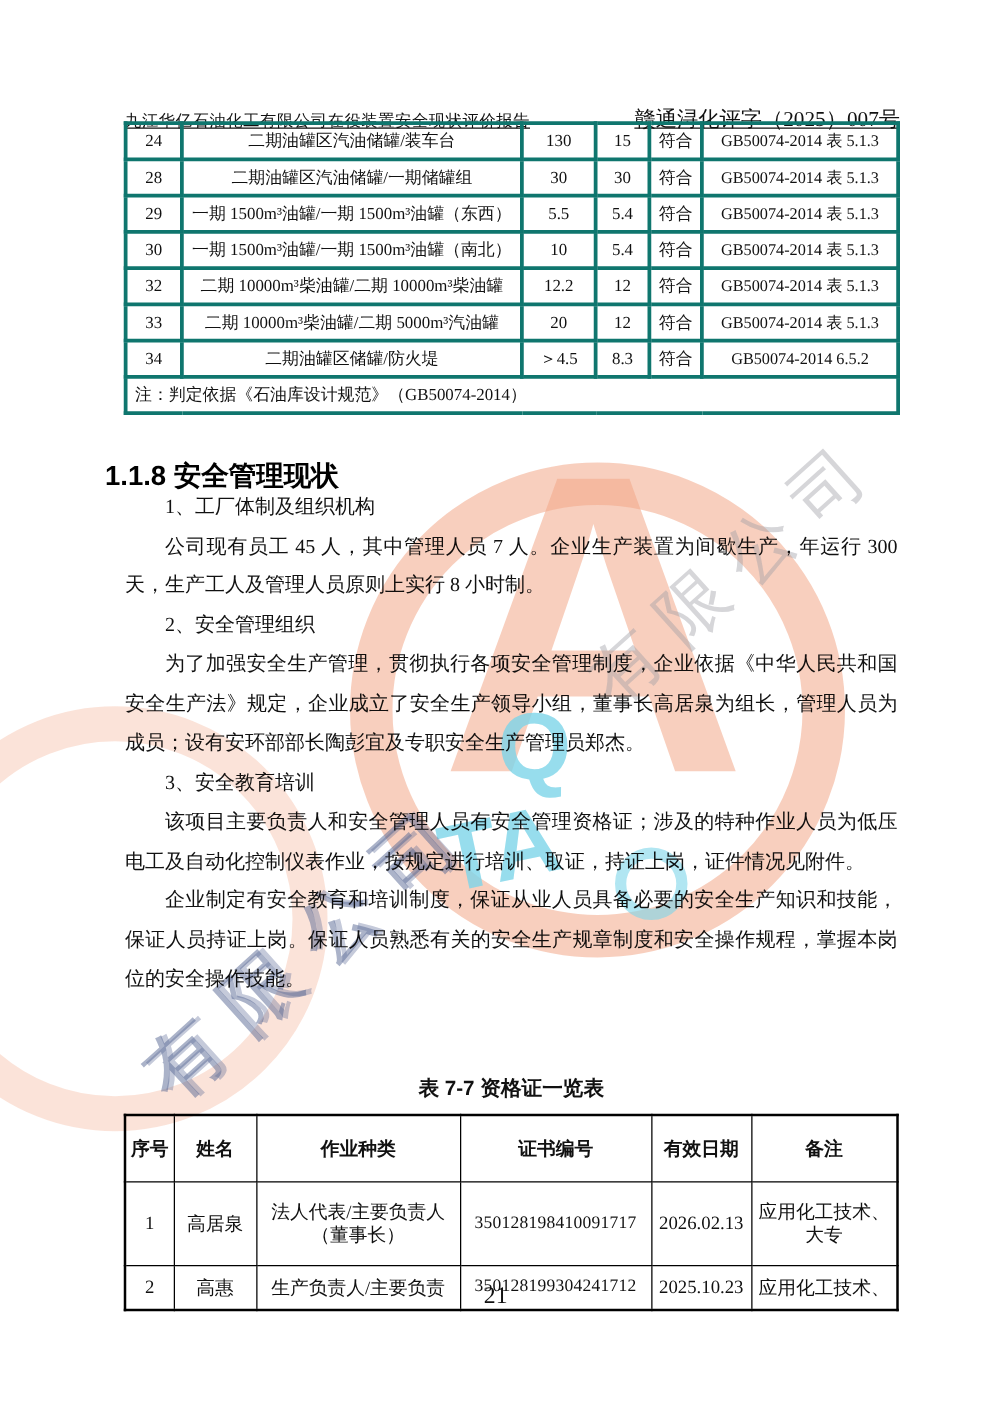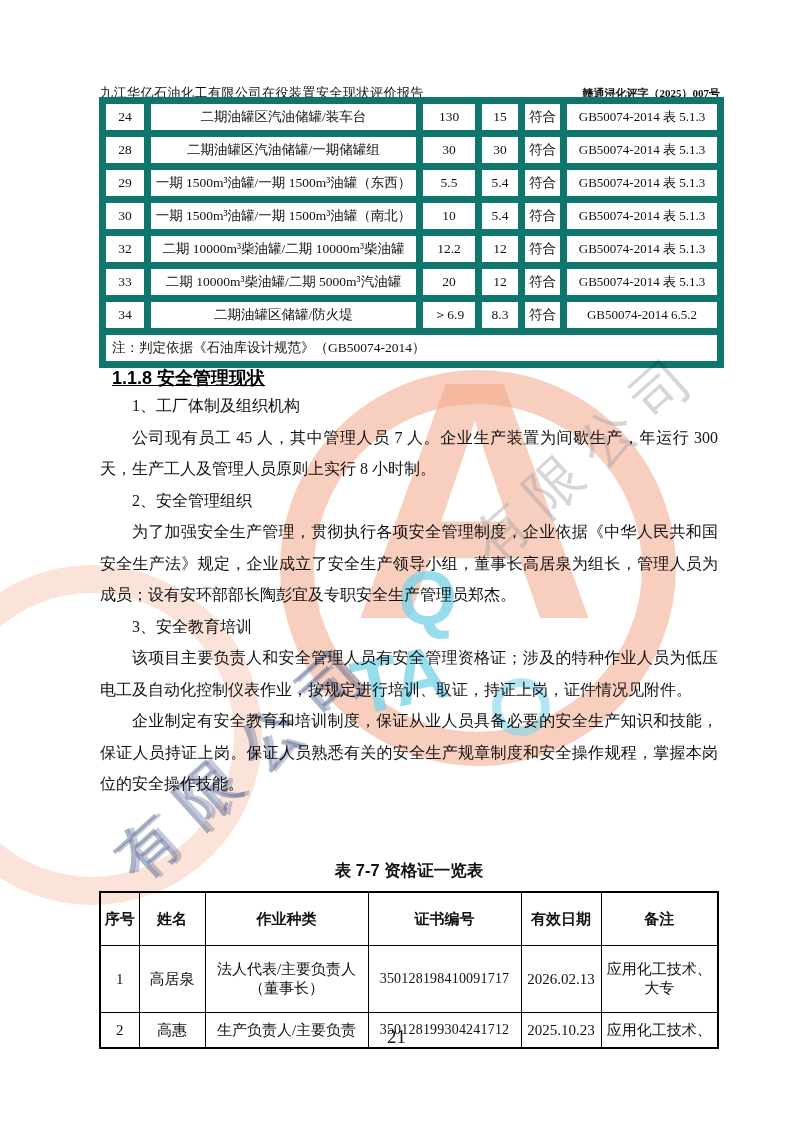--- a/index.html
+++ b/index.html
@@ -3,29 +3,29 @@
 <meta charset="utf-8">
 <style>
   html,body{margin:0;padding:0;}
   body{
     width:793px;height:1122px;position:relative;background:#ffffff;overflow:hidden;
     font-family:"Liberation Serif","DejaVu Serif",serif;color:#111;
   }
   
   .docheader{position:absolute;top:60px;left:100px;width:620px;display:flex;justify-content:space-between;align-items:baseline;margin-top:24px;}
   .docheader .hleft{font-size:13px;text-decoration:underline;letter-spacing:.5px;}
-  .docheader .hright{font-size:11px;font-weight:bold;text-decoration:underline;}
+  .docheader .hright{font-size:17px;font-weight:normal;text-decoration:underline;}
   
   table.compliance{position:absolute;top:97px;left:99px;width:620px;border-collapse:collapse;table-layout:fixed;font-size:13.5px;border:2px solid #000;}
-  table.compliance td{border:7px solid #0f766e;height:26px;text-align:center;padding:0 2px;overflow:hidden;white-space:nowrap;}
+  table.compliance td{border:3px solid #0f766e;height:26px;text-align:center;padding:0 2px;overflow:hidden;white-space:nowrap;}
   table.compliance td.ref{font-size:13px;}
   table.compliance td.note{text-align:left;padding-left:6px;white-space:normal;}
   
-  .sec-heading{position:absolute;top:366px;left:112px;width:618px;margin:0;
-    font-family:"Liberation Sans","DejaVu Sans",sans-serif;font-weight:bold;font-size:18px;color:#000;text-decoration:underline;}
+  .sec-heading{position:absolute;top:366px;left:84px;width:618px;margin:0;
+    font-family:"Liberation Sans","DejaVu Sans",sans-serif;font-weight:bold;font-size:22px;color:#000;}
   .bodytext{position:absolute;top:390px;left:100px;width:618px;font-size:16px;line-height:31.5px;text-align:justify;}
   .bodytext p{margin:0;text-indent:2em;}
   
   .tbl-caption{position:absolute;top:860px;left:100px;width:618px;margin:0;text-align:center;
     font-family:"Liberation Sans","DejaVu Sans",sans-serif;font-weight:bold;font-size:16.5px;}
   table.cert{position:absolute;top:891px;left:99px;width:620px;border-collapse:collapse;table-layout:fixed;font-size:15px;border:2px solid #000;}
   table.cert th{border:1px solid #000;font-family:Liberation Sans, sans-serif;font-weight:bold;font-size:15px;height:52px;padding:0 2px;}
   table.cert td{border:1px solid #000;text-align:center;padding:0 3px;white-space:pre-line;overflow:hidden;}
   table.cert tr.r1 td{height:66px;}
   table.cert tr.r2 td{height:34px;}
@@ -111,21 +111,21 @@
       <td>33</td>
       <td>二期 10000m³柴油罐/二期 5000m³汽油罐</td>
       <td>20</td>
       <td>12</td>
       <td>符合</td>
       <td class="ref">GB50074-2014 表 5.1.3</td>
     </tr>
     <tr>
       <td>34</td>
       <td>二期油罐区储罐/防火堤</td>
-      <td>＞6.9</td>
+      <td>＞4.5</td>
       <td>8.3</td>
       <td>符合</td>
       <td class="ref">GB50074-2014 6.5.2</td>
     </tr>
     <tr>
       <td class="note" colspan="6">注：判定依据《石油库设计规范》（GB50074-2014）</td>
     </tr>
   </tbody>
 </table>
 

